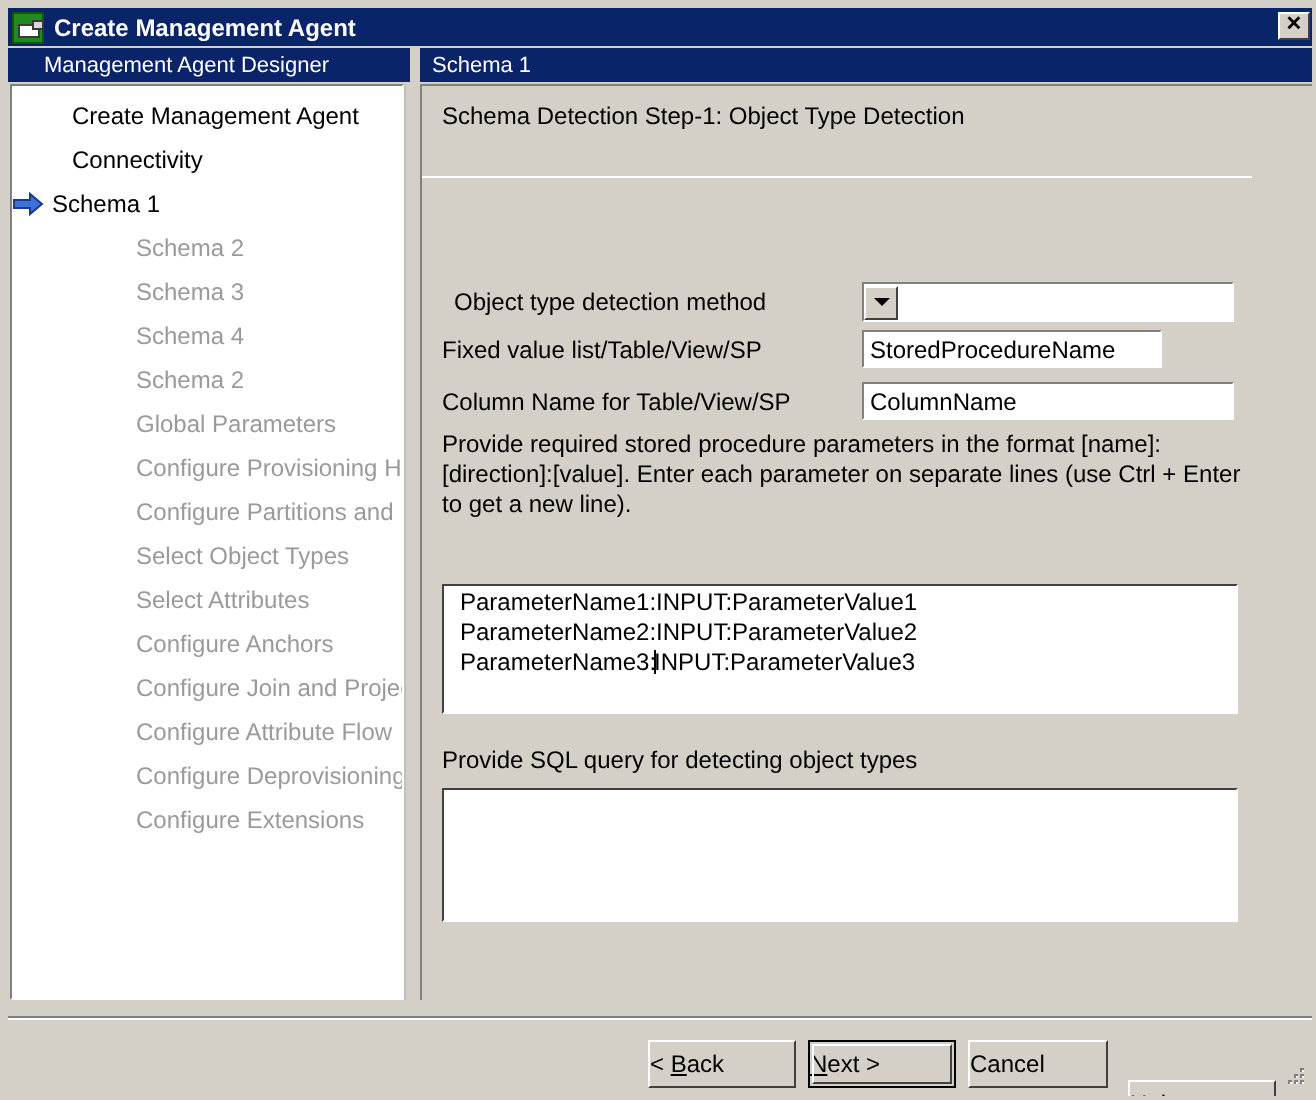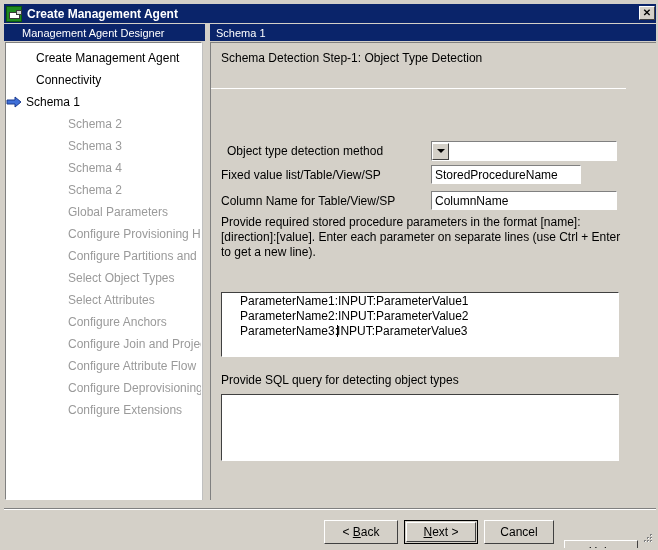--- a/index.html
+++ b/index.html
@@ -264,21 +264,21 @@
 
   .textarea-box {
     position: absolute;
     background: #ffffff;
     border-top: 1px solid #404040;
     border-left: 1px solid #404040;
     border-right: 1px solid #ffffff;
     border-bottom: 1px solid #ffffff;
     box-sizing: border-box;
     overflow: hidden;
-    padding: 1px 18px;
+    padding: 1px 8px;
   }
   .ta-line {
     font-size: 12px;
     line-height: 15px;
     color: #000000;
     white-space: nowrap;
     position: relative;
   }
   .caret {
     display: inline-block;
@@ -308,21 +308,20 @@
     background: #d4d0c8;
     border-top: 1px solid #ffffff;
     border-left: 1px solid #ffffff;
     border-right: 1px solid #404040;
     border-bottom: 1px solid #404040;
     box-sizing: border-box;
     font-size: 12px;
     color: #000000;
     display: flex;
     align-items: center;
-    justify-content: center;
     font-family: "Liberation Sans", sans-serif;
     cursor: default;
   }
   .btn.default {
     border: 1px solid #000000;
   }
   .btn.default .inner2 {
     position: absolute;
     left: 1px; top: 1px; right: 1px; bottom: 1px;
     border-top: 1px solid #ffffff;

